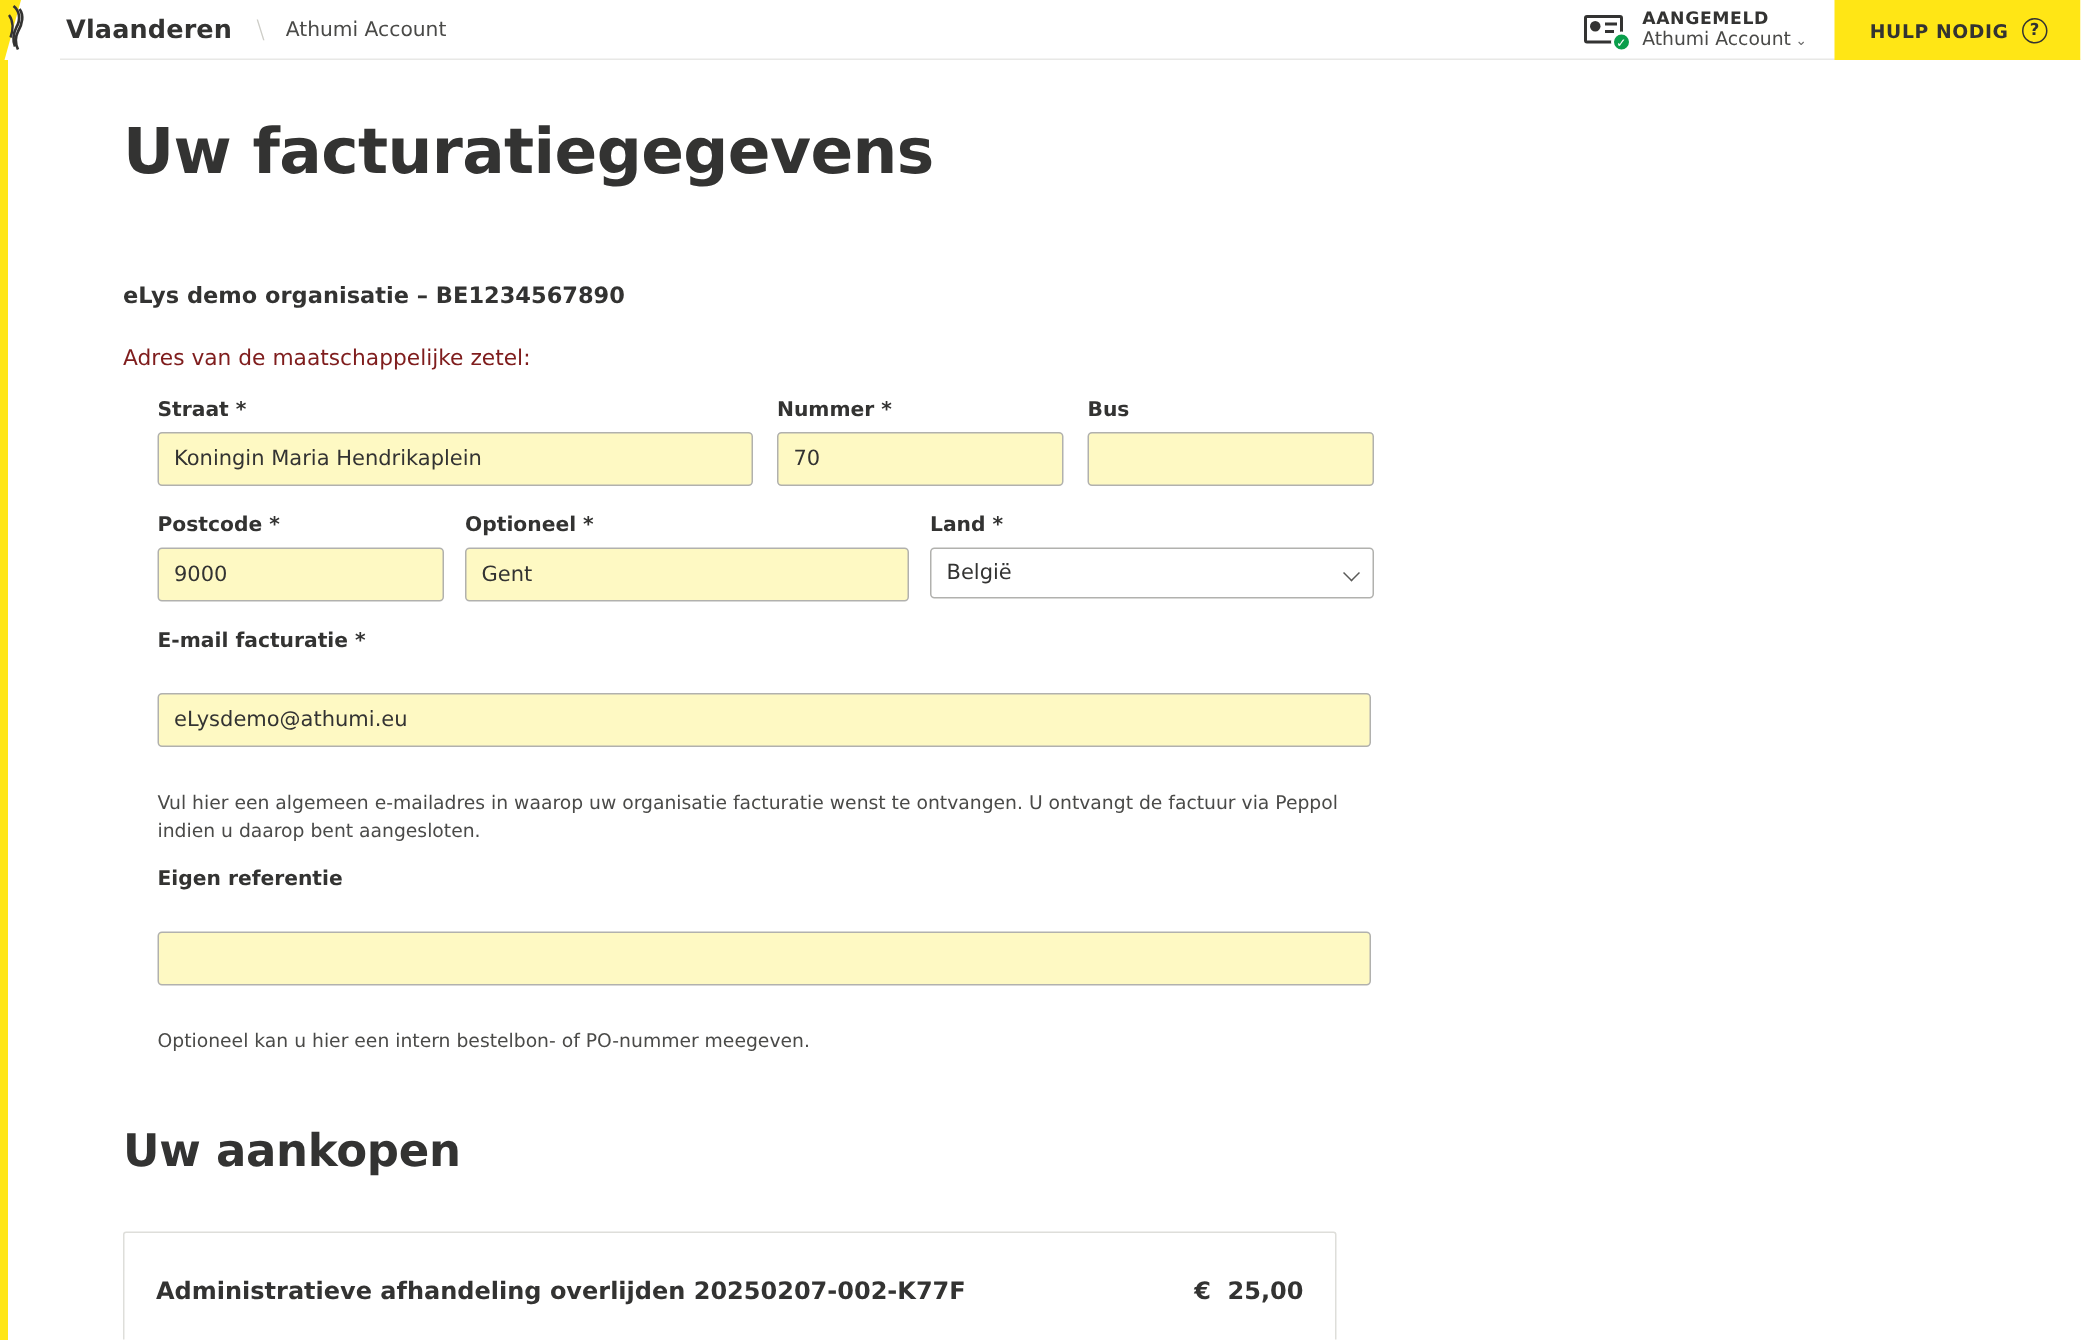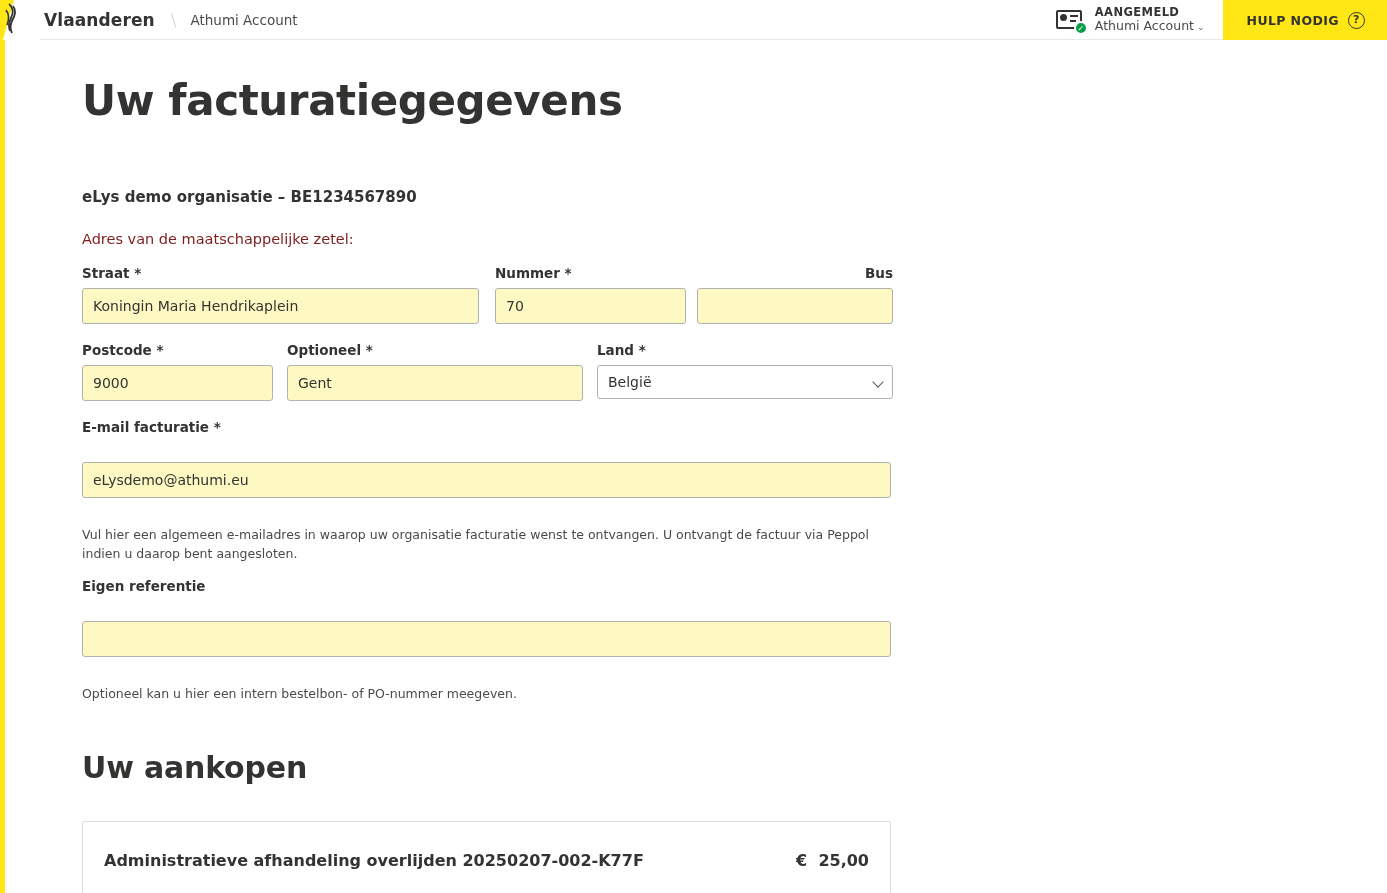--- a/index.html
+++ b/index.html
@@ -162,20 +162,21 @@
   }
   .addr-label {
     margin-top: 25px;
     font-size: 14.5px;
     color: #7f1d1d;
   }
 
   .field-row {
     display: flex;
     margin-top: 18px;
+    margin-left: 23px;
   }
   .field { display: flex; flex-direction: column; }
   .field label {
     font-size: 13.5px;
     font-weight: bold;
     color: #333332;
     margin-bottom: 7px;
   }
   .field input[type="text"] {
     height: 36px;
@@ -184,21 +185,21 @@
     padding: 0 10px;
     font-size: 14px;
     font-family: "DejaVu Sans", sans-serif;
     color: #333332;
     background: #fef9c3;
   }
   .field input::placeholder { color: #8c8c8a; }
 
   .w-straat   { width: 397px; }
   .w-nummer   { width: 191px; margin-left: 16px; justify-content: center; }
-  .w-bus      { width: 191px; margin-left: 16px; align-items: flex-end; }
+  .w-bus      { width: 191px; margin-left: 16px; }
   .w-postcode { width: 191px; }
   .w-gemeente { width: 296px; margin-left: 14px; }
   .w-land     { width: 296px; margin-left: 14px; }
   .w-wide     { width: 809px; gap: 20px; }
 
   .select-wrap { position: relative; }
   .select-wrap select {
     width: 100%;
     height: 34px;
     -webkit-appearance: none;

